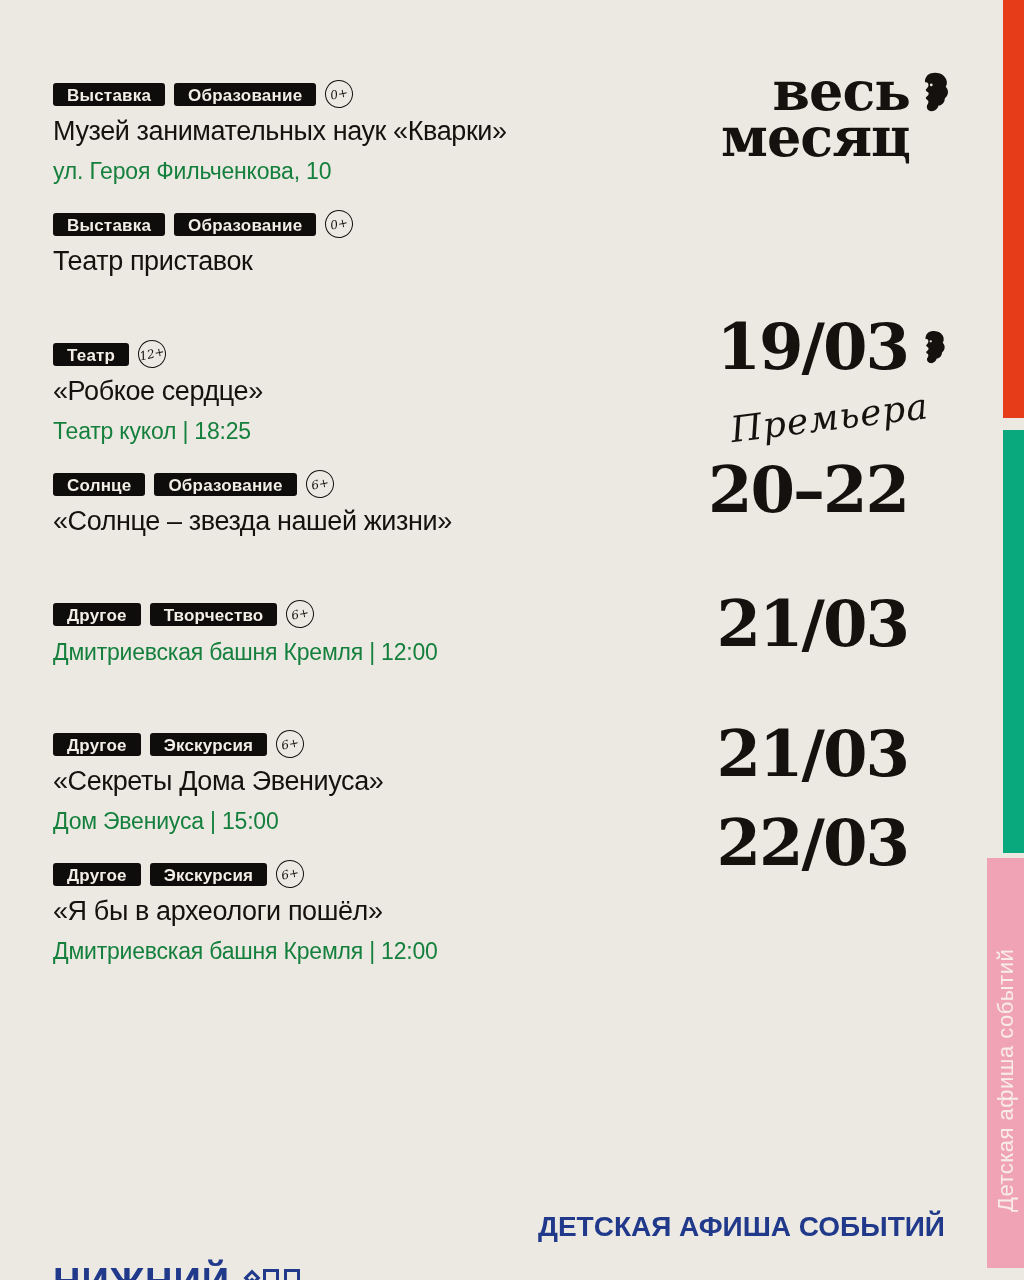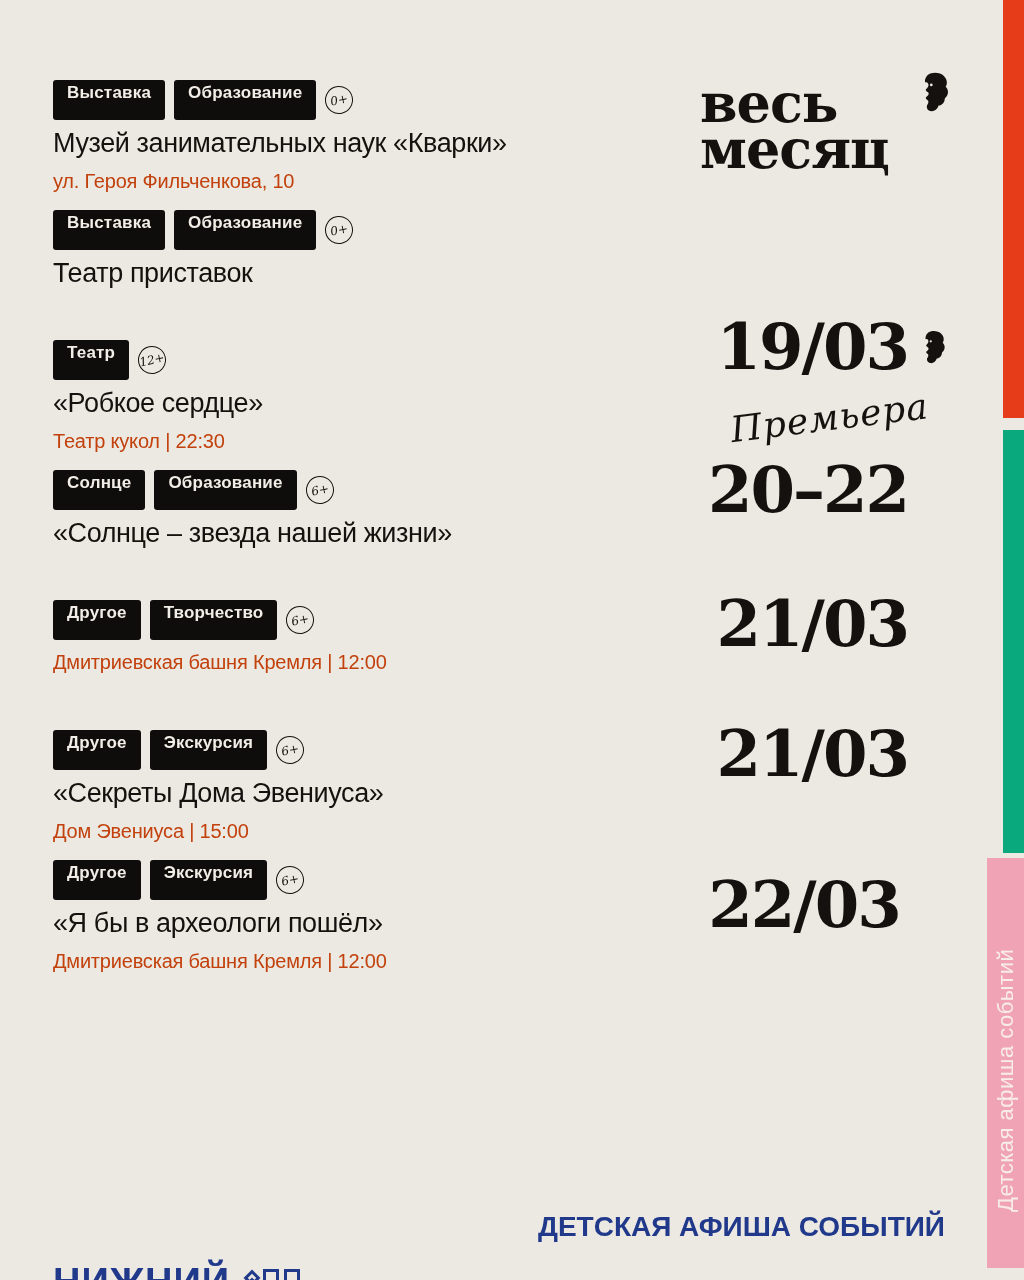--- a/index.html
+++ b/index.html
@@ -21,43 +21,43 @@
     writing-mode:vertical-rl;transform:rotate(180deg);
     font-size:22px;letter-spacing:.5px;color:#F8EDE6;
   }
   
   .events{position:absolute;left:53px;top:80px;width:620px;}
   .event{height:130px;}
   .tag-row{display:flex;align-items:center;gap:9px;margin-bottom:7px;}
   .badge{
     background:#0F0D0B;color:#F2EEE7;
     font-size:17px;font-weight:bold;
-    padding:4px 14px 19px;border-radius:3px;line-height:1;
+    padding:4px 14px 2px;border-radius:3px;line-height:1;
     letter-spacing:.2px;
   }
   .age{
     width:28px;height:28px;border:1.6px solid #14110E;border-radius:50%;
     display:flex;align-items:center;justify-content:center;
     font-family:"DejaVu Serif",serif;font-style:italic;font-size:12px;
     transform:rotate(-12deg);box-sizing:border-box;background:transparent;
   }
   .title{
     font-size:27px;font-weight:normal;letter-spacing:-.4px;
     line-height:1.2;margin-bottom:2px;color:#14110E;white-space:nowrap;
   }
-  .venue{font-size:20px;letter-spacing:-.2px;color:#c2410c;white-space:nowrap;margin-top:11px;}
+  .venue{font-size:23px;letter-spacing:-.2px;color:#15803d;white-space:nowrap;margin-top:11px;}
   
   .d{position:absolute;font-family:"DejaVu Serif",serif;font-weight:bold;color:#14110E;}
-  .whole-month{top:80px;left:700px;width:210px;text-align:left;font-size:54px;line-height:.86;letter-spacing:-1px;}
+  .whole-month{top:68px;left:700px;width:210px;text-align:right;font-size:54px;line-height:.86;letter-spacing:-1px;}
   .date-big{left:700px;width:208px;text-align:right;font-size:64px;line-height:1;letter-spacing:-2px;}
   .date-19{top:315px;}
   .date-2022{top:458px;}
   .date-21a{top:592px;}
   .date-21b{top:722px;}
-  .date-22{top:873px;text-align:center;}
+  .date-22{top:811px;}
   .premiere{
     top:398px;left:730px;width:185px;text-align:center;
     font-family:"DejaVu Serif",serif;font-style:italic;font-weight:normal;
     font-size:36px;transform:rotate(-7deg);letter-spacing:1px;
   }
   .pushkin{position:absolute;}
   .pushkin-top{left:916px;top:72px;}
   .pushkin-19{left:918px;top:330px;}
   
   .logo{position:absolute;left:53px;top:1263px;display:flex;align-items:center;gap:16px;color:#20398A;}
@@ -102,21 +102,21 @@
       </div>
       <div class="title">Театр приставок</div>
     </div>
 
     <div class="event">
       <div class="tag-row">
         <span class="badge">Театр</span>
         <span class="age">12+</span>
       </div>
       <div class="title">«Робкое сердце»</div>
-      <div class="venue">Театр кукол | 22:30</div>
+      <div class="venue">Театр кукол | 18:25</div>
     </div>
 
     <div class="event">
       <div class="tag-row">
         <span class="badge">Солнце</span>
         <span class="badge">Образование</span>
         <span class="age">6+</span>
       </div>
       <div class="title">«Солнце – звезда нашей жизни»</div>
     </div>

